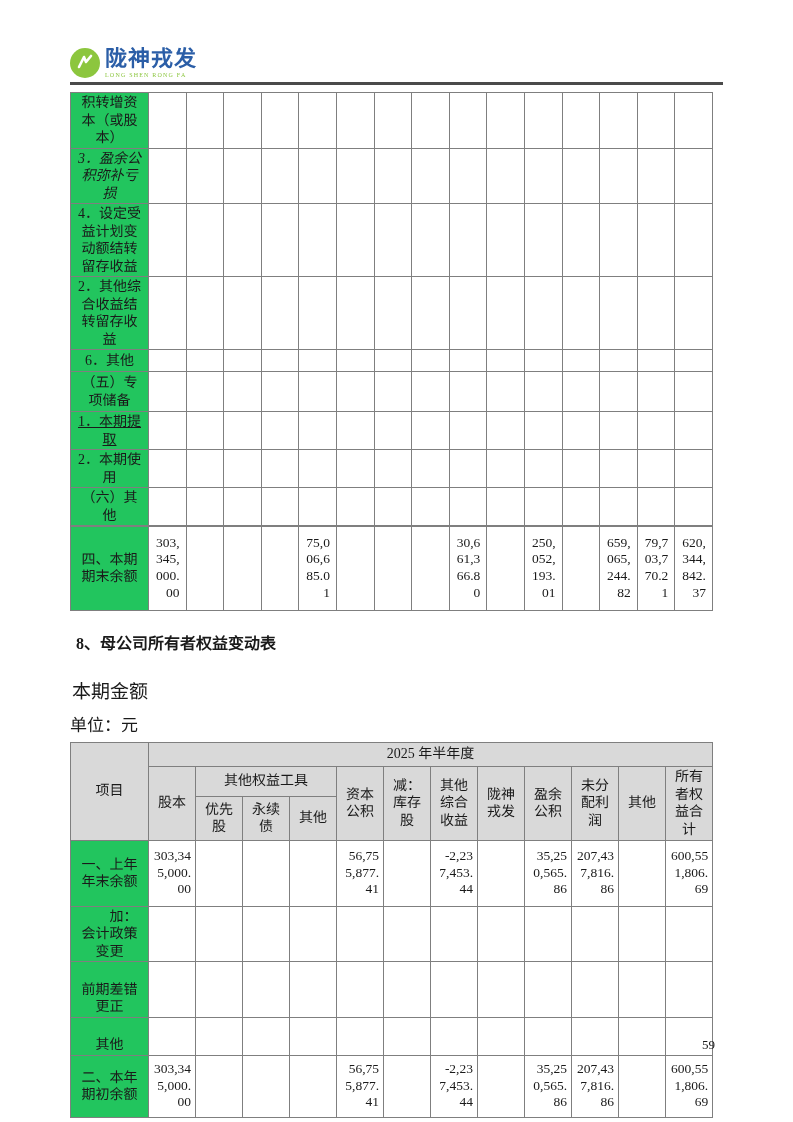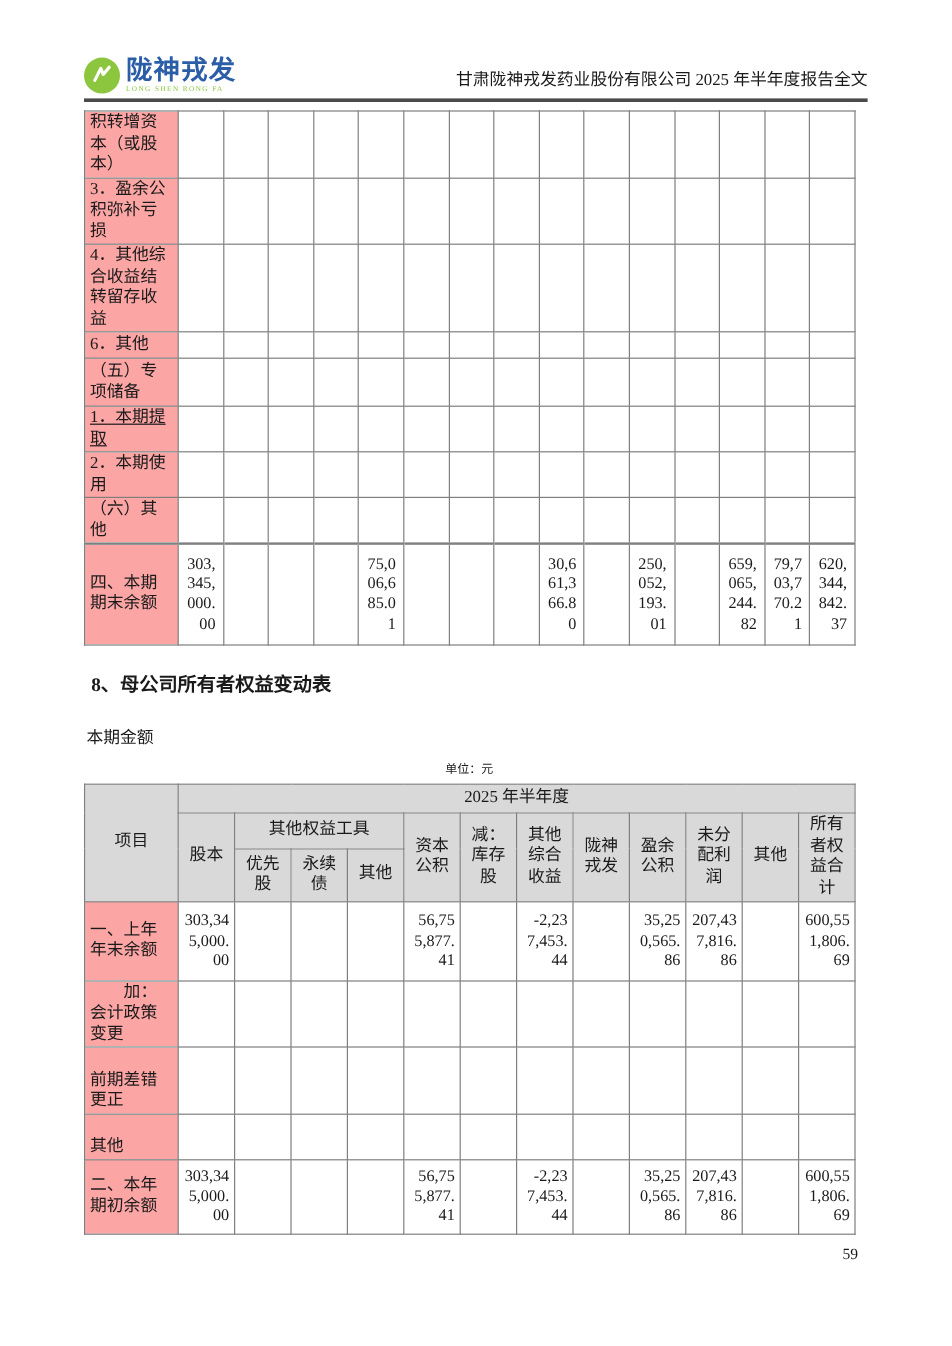--- a/index.html
+++ b/index.html
@@ -15,51 +15,50 @@
   .logo-circle{width:30px;height:30px;border-radius:50%;background:#8CC63E;display:flex;align-items:center;justify-content:center;}
   .logo-circle svg{display:block;}
   .brand{display:flex;flex-direction:column;line-height:1;}
   .brand-cn{color:#2B5EA7;font-weight:bold;font-size:22px;letter-spacing:1px;}
   .brand-en{color:#8CC63E;font-size:6px;letter-spacing:1.2px;margin-top:2px;}
   .hdr-title{font-size:14px;padding-bottom:2px;}
   .hdr-rule{height:3px;background:#4a4a4a;margin-top:4px;}
   
   table{border-collapse:collapse;table-layout:fixed;width:642px;font-size:14px;line-height:1.25;}
   td,th{border:1px solid #7f7f7f;font-weight:normal;padding:1px 4px;vertical-align:middle;overflow:hidden;}
-  .lbl{background:#fca5a5;text-align:left;word-break:break-all;}
+  .lbl{background:#22c55e;text-align:center;word-break:break-all;}
   .num{text-align:right;word-break:break-all;font-size:13.5px;}
   th{background:#D9D9D9;text-align:center;word-break:break-all;}
   #table1{margin-top:7px;}
   #table1 .num{padding:1px 6px;}
   #table1 tr.thick td{border-top-width:2px;}
   
   .sec-title{font-size:16px;font-weight:bold;margin:19px 0 0 6px;}
-  .caption{font-size:14px;margin:22px 0 0 2px;}
-  .unit{font-size:10px;text-align:center;margin:8px 11px 6px 0;}
+  .caption{font-size:19px;margin:22px 0 0 2px;}
+  .unit{font-size:17px;text-align:left;margin:8px 11px 6px 0;}
   
   .pageno{position:absolute;right:78px;top:1037px;font-size:13px;}
 </style>
 </head>
 <body>
 
 <div class="content">
 
   <div class="hdr">
     <div class="logo">
       <div class="logo-circle">
         <svg width="20" height="20" viewBox="0 0 20 20">
           <path d="M4 14 L9 4 L11 9 L16 3" stroke="#ffffff" stroke-width="2.6" fill="none" stroke-linecap="round" stroke-linejoin="round"></path>
         </svg>
       </div>
       <div class="brand">
         <span class="brand-cn">陇神戎发</span>
         <span class="brand-en">LONG SHEN RONG FA</span>
       </div>
     </div>
-    <div class="hdr-title">甘肃陇神戎发药业股份有限公司 2025 年半年度报告全文</div>
   </div>
   <div class="hdr-rule"></div>
 
   <table id="table1">
     <colgroup id="t1cols">
         <col style="width: 78px;">
         <col style="width: 37.6px;">
         <col style="width: 37.6px;">
         <col style="width: 37.6px;">
         <col style="width: 37.6px;">
@@ -87,40 +86,58 @@
           <td class="num"></td>
           <td class="num"></td>
           <td class="num"></td>
           <td class="num"></td>
           <td class="num"></td>
           <td class="num"></td>
           <td class="num"></td>
           <td class="num"></td>
           <td class="num"></td>
         </tr>
-        <tr style="height: 40px;">
+        <tr style="height: 40px; font-style: italic;">
           <td class="lbl">3．盈余公积弥补亏损</td>
           <td class="num"></td>
           <td class="num"></td>
           <td class="num"></td>
           <td class="num"></td>
           <td class="num"></td>
           <td class="num"></td>
           <td class="num"></td>
           <td class="num"></td>
           <td class="num"></td>
           <td class="num"></td>
           <td class="num"></td>
           <td class="num"></td>
           <td class="num"></td>
           <td class="num"></td>
           <td class="num"></td>
         </tr>
+        <tr style="height: 72px;">
+          <td class="lbl">4．设定受益计划变动额结转留存收益</td>
+          <td class="num"></td>
+          <td class="num"></td>
+          <td class="num"></td>
+          <td class="num"></td>
+          <td class="num"></td>
+          <td class="num"></td>
+          <td class="num"></td>
+          <td class="num"></td>
+          <td class="num"></td>
+          <td class="num"></td>
+          <td class="num"></td>
+          <td class="num"></td>
+          <td class="num"></td>
+          <td class="num"></td>
+          <td class="num"></td>
+        </tr>
         <tr style="height: 56px;">
-          <td class="lbl">4．其他综合收益结转留存收益</td>
+          <td class="lbl">2．其他综合收益结转留存收益</td>
           <td class="num"></td>
           <td class="num"></td>
           <td class="num"></td>
           <td class="num"></td>
           <td class="num"></td>
           <td class="num"></td>
           <td class="num"></td>
           <td class="num"></td>
           <td class="num"></td>
           <td class="num"></td>

